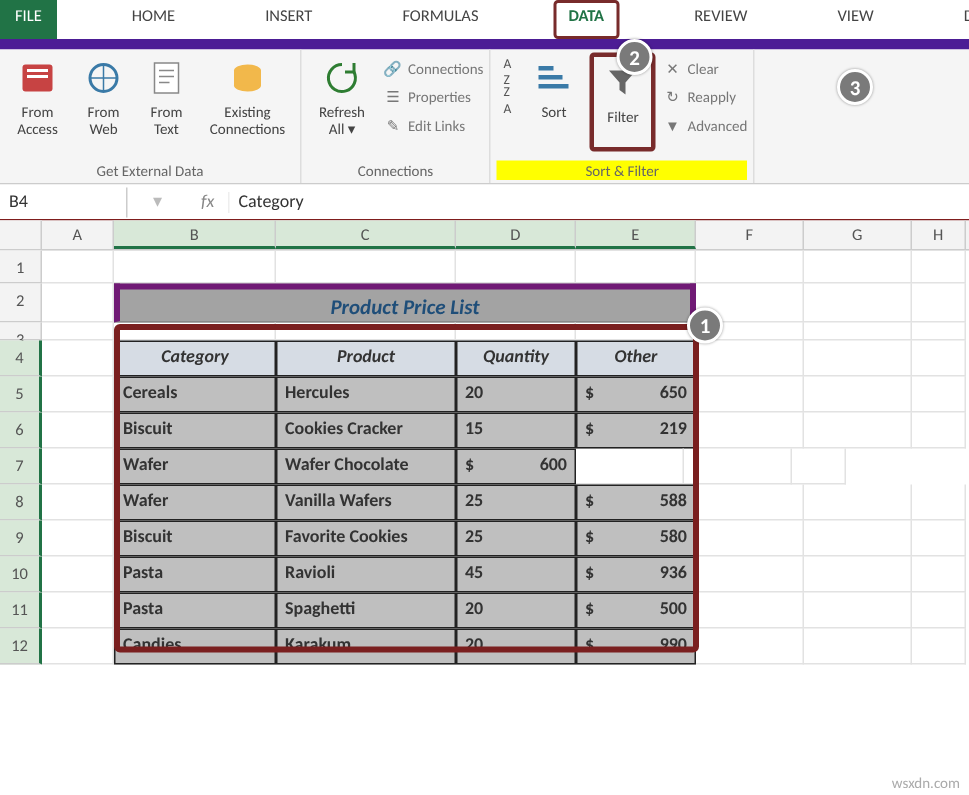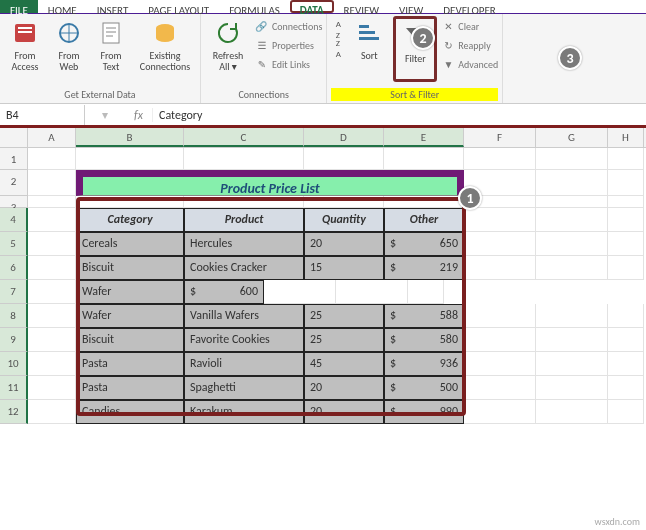--- a/index.html
+++ b/index.html
@@ -1,38 +1,38 @@
 <!DOCTYPE html>
 <html><head>
 <meta charset="utf-8">
 <style>
 * { box-sizing: border-box; margin: 0; padding: 0; }
 body { font-family: "Segoe UI", Calibri, Arial, sans-serif; font-size: 12px; color: #333; background: #fff; width: 646px; height: 530px; overflow: hidden; position: relative; }
 
 
-.ribbon-tabs { display: flex; background: #fff; height: 14px; border-bottom: 1px solid #4c1d95; }
+.ribbon-tabs { display: flex; background: #fff; height: 33px; border-bottom: 7px solid #4c1d95; gap: 40px; }
 .ribbon-tab { padding: 4px 10px; font-size: 11px; color: #444; cursor: pointer; }
 .ribbon-tab.file { background: #217346; color: #fff; font-weight: 400; }
 .ribbon-tab.active { border: 2px solid #782b2b; border-radius: 3px; color: #217346; font-weight: 600; padding: 2px 8px; }
 
 
 .ribbon-body { display: flex; background: #f5f5f5; border-bottom: 1px solid #ccc; height: 90px; }
 .ribbon-group { display: flex; flex-direction: column; border-right: 1px solid #ddd; padding: 2px 4px; height: 100%; }
 .ribbon-group-content { display: flex; flex: 1; align-items: flex-start; gap: 4px; }
 .ribbon-group-label { text-align: center; font-size: 10px; color: #666; margin-top: 2px; }
 .ribbon-group-label.highlight { background: #ffff00; }
 .big-btn { display: flex; flex-direction: column; align-items: center; justify-content: flex-start; width: 50px; height: 66px; padding: 2px; font-size: 10px; color: #444; text-align: center; line-height: 1.1; }
 .big-btn .ic { width: 30px; height: 30px; margin-bottom: 2px; display: flex; align-items: center; justify-content: center; }
 .big-btn.boxed { border: 3px solid #782b2b; border-radius: 3px; }
 .sm-btns { display: flex; flex-direction: column; gap: 2px; font-size: 10px; color: #777; padding-top: 2px; }
 .sm-btn { display: flex; align-items: center; gap: 3px; height: 17px; }
 .sm-btn .sic { width: 14px; height: 14px; display: inline-flex; align-items: center; justify-content: center; }
 
 
-.cellref-bar { display: flex; align-items: center; height: 24px; border-bottom: 3px solid #7f1d1d; background: #fff; }
+.cellref-bar { display: flex; align-items: center; height: 24px; border-bottom: 1px solid #7f1d1d; background: #fff; }
 .name-box { width: 85px; border-right: 1px solid #ccc; padding: 3px 6px; font-size: 12px; color: #333; }
 .fx-btn { width: 28px; text-align: center; font-style: italic; color: #888; border-right: 1px solid #eee; }
 .formula-input { flex: 1; padding: 3px 6px; font-size: 12px; color: #333; }
 
 
 .grid-wrap { position: relative; }
 .colheads { display: flex; height: 20px; background: #f3f3f3; border-bottom: 1px solid #ccc; }
 .corner { width: 28px; background: #f3f3f3; border-right: 1px solid #ccc; }
 .colhead { text-align: center; font-size: 11px; color: #555; border-right: 1px solid #ccc; line-height: 19px; }
 .colhead.sel { background: #d8e8d8; border-bottom: 2px solid #217346; }
@@ -40,26 +40,26 @@
 
 .rows { }
 .row { display: flex; height: 24px; }
 .rowhead { width: 28px; text-align: center; font-size: 11px; color: #555; background: #f3f3f3; border-right: 1px solid #ccc; border-bottom: 1px solid #ccc; line-height: 23px; }
 .rowhead.sel { background: #d8e8d8; border-right: 2px solid #217346; }
 .cell { border-right: 1px solid #e2e2e2; border-bottom: 1px solid #e2e2e2; padding: 3px 5px; font-size: 12px; overflow: hidden; white-space: nowrap; }
 .row.r1 { height: 22px; } .row.r3 { height: 12px; }
 
 
 .title-cell { grid-column: span 4; 
-  background: #86efac; text-align: center; font-weight: 700; font-style: italic; color: #1f4e79; font-size: 14px; border: 7px solid #701a75; border-bottom: 1px solid #888; }
+  background: #a3a3a3; text-align: center; font-weight: 700; font-style: italic; color: #1f4e79; font-size: 14px; border: 4px solid #701a75; border-bottom: 1px solid #888; }
 .title-cell-merged { width: 388px; }
 
 
 .th { background: #d6dce4; text-align: center; font-weight: 700; font-style: italic; border: 1px solid #222; }
-.td { background: #bfbfbf; border: 1px solid #222; }
+.td { background: #bfbfbf; border: 1px solid #222; font-weight: bold; }
 .td.num { text-align: left; }
 .td.price { display: flex; justify-content: space-between; }
 
 
 .sel-box { position: absolute; border: 4px solid #7a1f1f; border-radius: 4px; pointer-events: none; }
 .sel-table { left: 76px; top: 69px; width: 390px; height: 219px; }
 
 
 .badge { position: absolute; width: 24px; height: 24px; border-radius: 50%; background: #7a7a7a; color: #fff; font-weight: 700; font-size: 14px; display: flex; align-items: center; justify-content: center; border: 2px solid #fff; box-shadow: 0 0 2px rgba(0,0,0,.4); }
 .b1 { left: 458px; top: 200px; }
@@ -71,21 +71,20 @@
 
 svg { display: block; }
 </style>
 </head>
 <body>
 
 <div class="ribbon-tabs">
   <div class="ribbon-tab file">FILE</div>
   <div class="ribbon-tab">HOME</div>
   <div class="ribbon-tab">INSERT</div>
-  <div class="ribbon-tab">PAGE LAYOUT</div>
   <div class="ribbon-tab">FORMULAS</div>
   <div class="ribbon-tab active">DATA</div>
   <div class="ribbon-tab">REVIEW</div>
   <div class="ribbon-tab">VIEW</div>
   <div class="ribbon-tab">DEVELOPER</div>
 </div>
 
 <div class="ribbon-body">
 
   <div class="ribbon-group">
@@ -305,20 +304,21 @@
           <span>219</span>
         </div>
       <div class="cell cF"></div>
         <div class="cell cG"></div>
         <div class="cell cH"></div>
     </div>
     <div class="row">
         <div class="rowhead sel">7</div>
       <div class="cell cA"></div>
       <div class="cell cB td">Wafer</div>
+      <div class="cell cC td">Wafer Chocolate</div>
       <div class="cell cE td price">
           <span>$</span>
           <span>600</span>
         </div>
       <div class="cell cF"></div>
         <div class="cell cG"></div>
         <div class="cell cH"></div>
     </div>
     <div class="row">
         <div class="rowhead sel">8</div>

